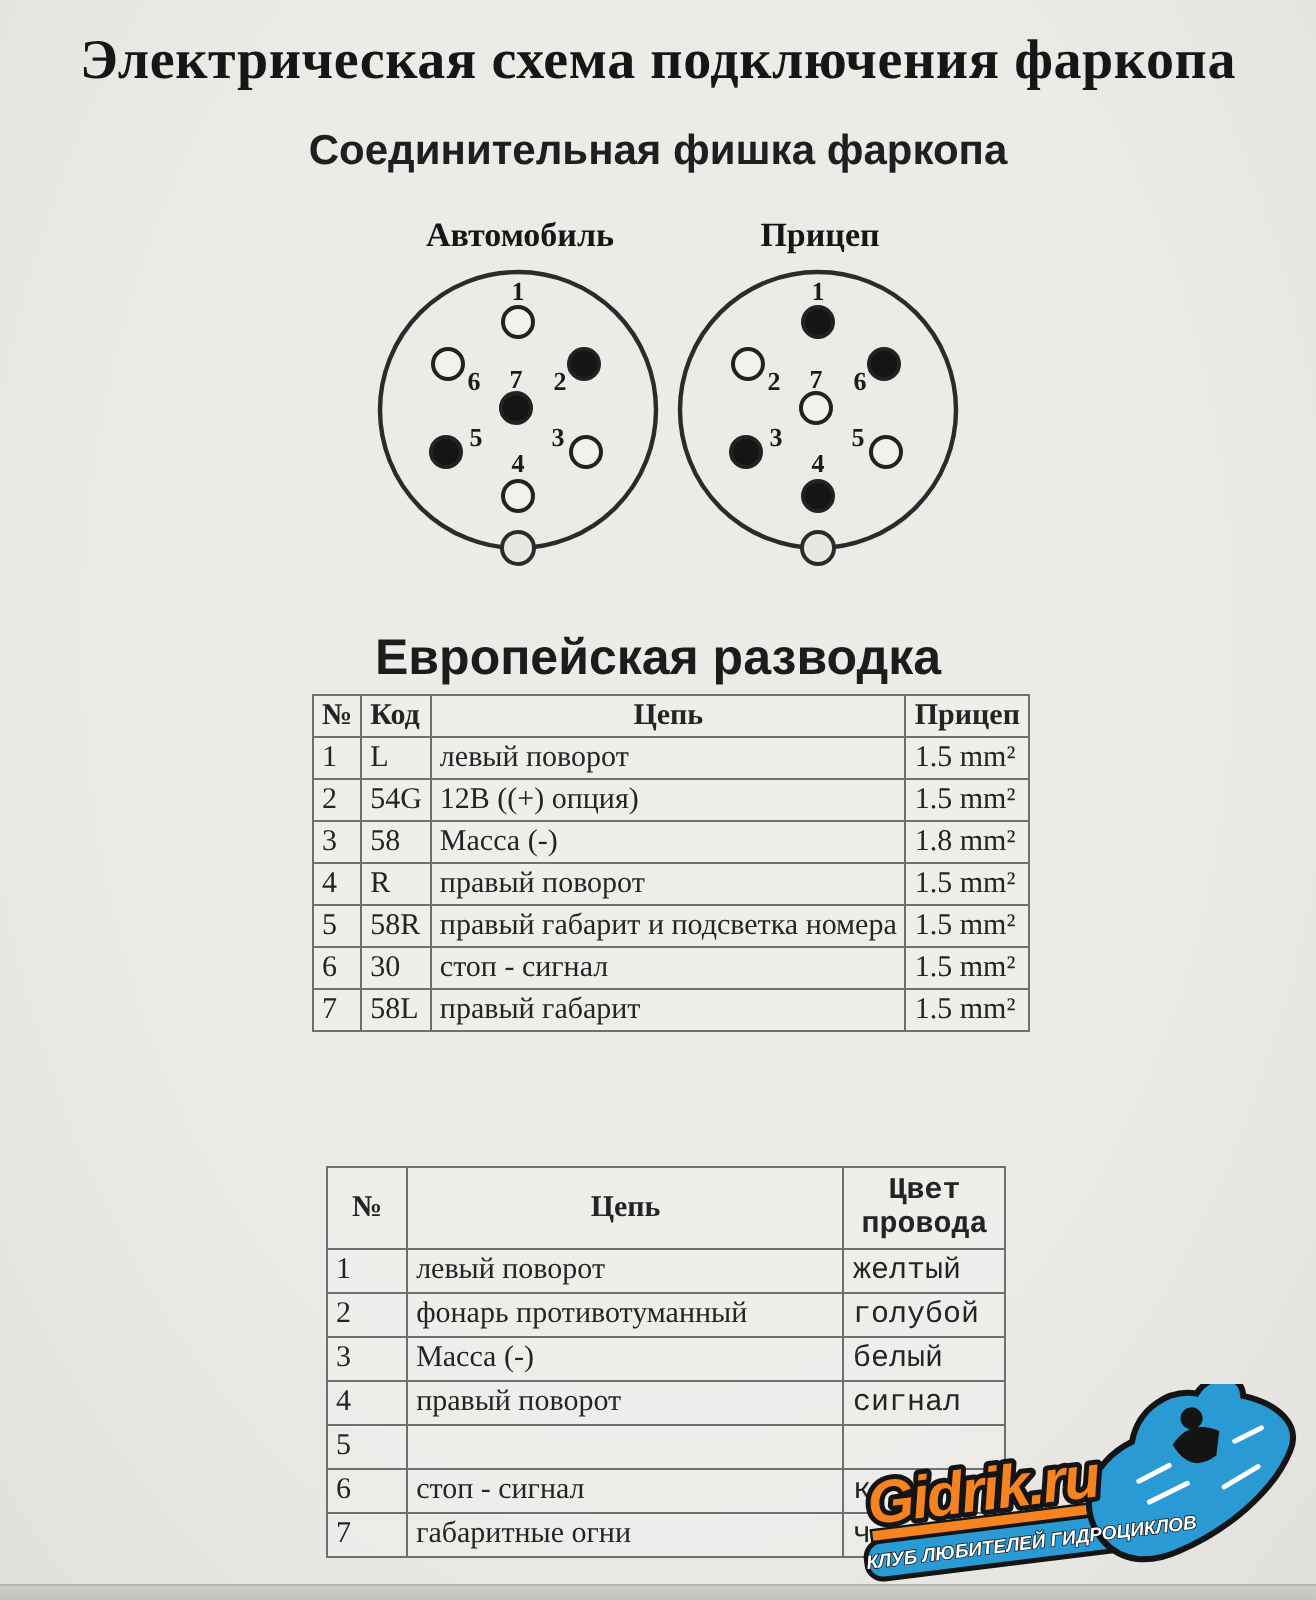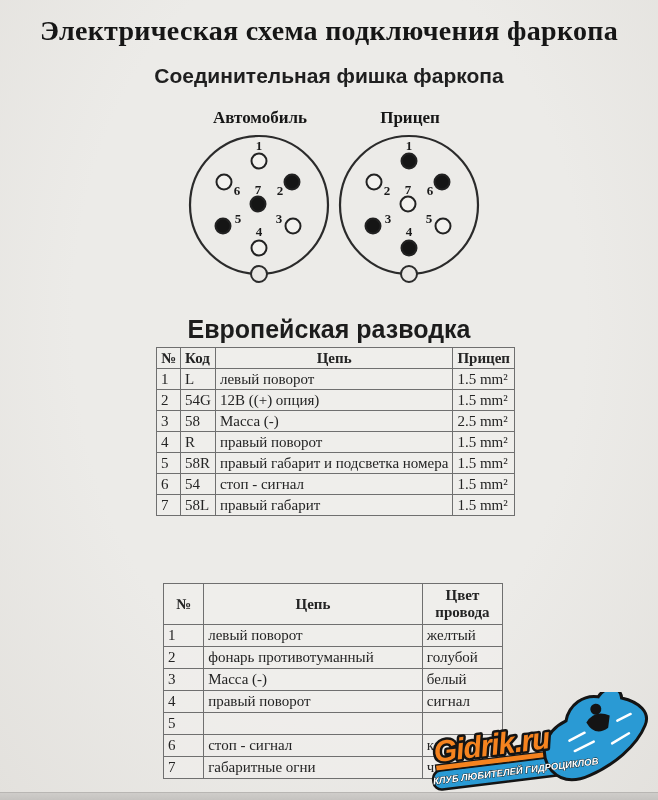--- a/index.html
+++ b/index.html
@@ -57,21 +57,21 @@
   #euro-table th:nth-child(1),#euro-table td:nth-child(1){width:18px;}
   #euro-table th:nth-child(2),#euro-table td:nth-child(2){width:31px;}
   #euro-table th:nth-child(3),#euro-table td:nth-child(3){width:242px;}
   #euro-table th:nth-child(4),#euro-table td:nth-child(4){width:55px;}
   #euro-table th:nth-child(3),#euro-table th:nth-child(4){text-align:center;}
   #mzsa-table{left:163px;top:583px;width:340px;}
   #mzsa-table th{height:38px;text-align:center;white-space:normal;line-height:17px;vertical-align:middle;}
   #mzsa-table td{height:19px;}
   #mzsa-table th:nth-child(1),#mzsa-table td:nth-child(1){width:32px;}
   #mzsa-table th:nth-child(2),#mzsa-table td:nth-child(2){width:212px;}
-  #mzsa-table th:nth-child(3),#mzsa-table td:nth-child(3){width:72px;}
+  #mzsa-table th:nth-child(3),#mzsa-table td:nth-child(3){width:72px;font-family:Liberation Mono, monospace;}
   #logo{position:absolute;left:424px;top:692px;width:236px;height:106px;}
   #logo-text-svg{
     font:italic bold 30px "Liberation Sans", sans-serif;
     letter-spacing:-1px;
     paint-order:stroke;
     stroke:#141414;stroke-width:5px;stroke-linejoin:round;
   }
   #logo-tagline-svg{
     font:italic bold 9.5px "Liberation Sans", sans-serif;
     paint-order:stroke;
@@ -152,37 +152,37 @@
         <tr>
           <td>2</td>
           <td>54G</td>
           <td>12В ((+) опция)</td>
           <td>1.5 mm²</td>
         </tr>
         <tr>
           <td>3</td>
           <td>58</td>
           <td>Масса (-)</td>
-          <td>2.5 mm²</td>
+          <td>1.8 mm²</td>
         </tr>
         <tr>
           <td>4</td>
           <td>R</td>
           <td>правый поворот</td>
           <td>1.5 mm²</td>
         </tr>
         <tr>
           <td>5</td>
           <td>58R</td>
           <td>правый габарит и подсветка номера</td>
           <td>1.5 mm²</td>
         </tr>
         <tr>
           <td>6</td>
-          <td>54</td>
+          <td>30</td>
           <td>стоп - сигнал</td>
           <td>1.5 mm²</td>
         </tr>
         <tr>
           <td>7</td>
           <td>58L</td>
           <td>правый габарит</td>
           <td>1.5 mm²</td>
         </tr>
       </tbody>

